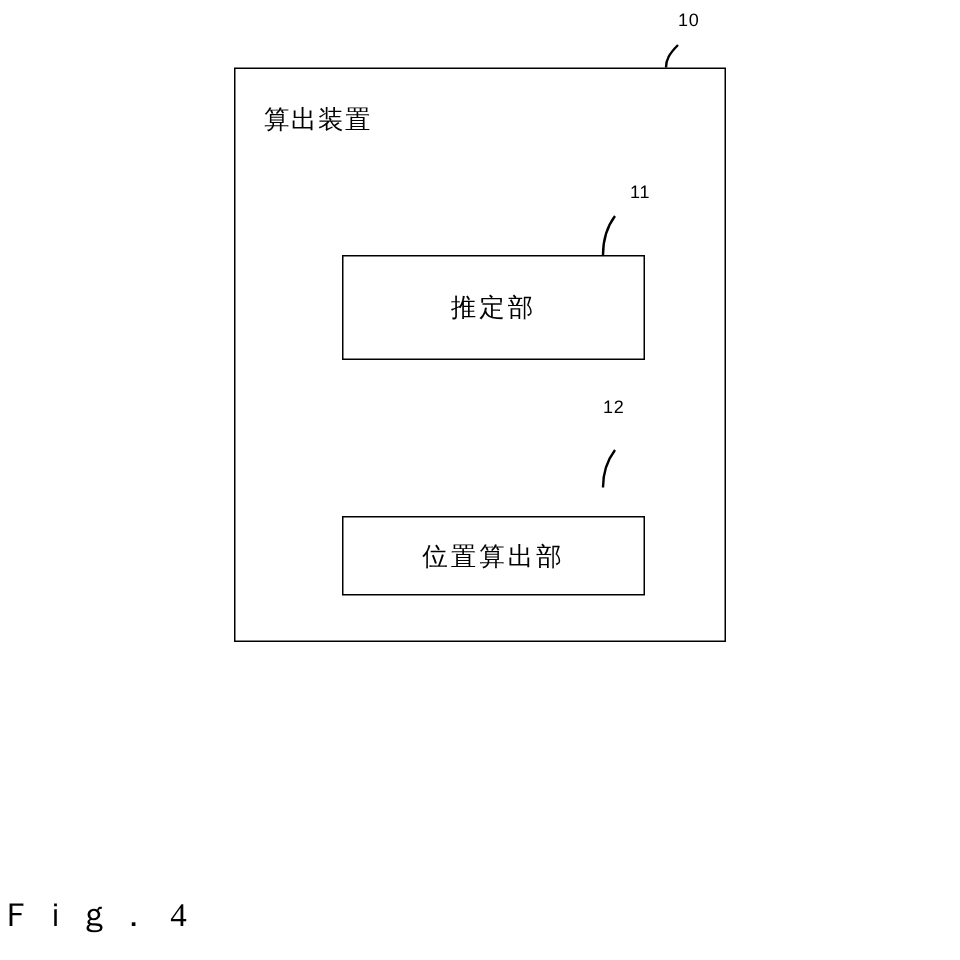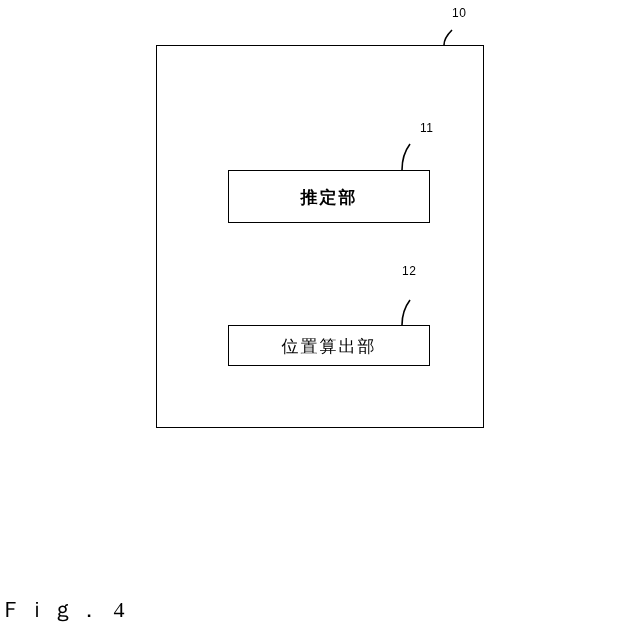--- a/index.html
+++ b/index.html
@@ -41,28 +41,27 @@
     top: 68px;
     font-size: 17px;
     letter-spacing: 1px;
     white-space: nowrap;
   }
   
   #estimator-box {
     left: 228px;
     top: 170px;
     width: 202px;
-    height: 53px;
-    font-weight: bold;
+    height: 70px;
   }
   #position-calc-box {
     left: 228px;
-    top: 325px;
+    top: 344px;
     width: 202px;
-    height: 41px;
+    height: 53px;
   }
   .box-label {
     position: absolute;
     width: 100%;
     top: 50%;
     transform: translateY(-50%);
     text-align: center;
     font-size: 17px;
     letter-spacing: 2px;
     white-space: nowrap;
@@ -104,20 +103,21 @@
   <svg id="leaders" viewBox="0 0 640 640" xmlns="http://www.w3.org/2000/svg">
 
     <path d="M 452 30 C 446 36, 444 40, 444 45" stroke="#000000" stroke-width="1.6" fill="none"></path>
 
     <path d="M 410 144 C 404 152, 402 160, 402 170" stroke="#000000" stroke-width="1.6" fill="none"></path>
 
     <path d="M 410 300 C 404 308, 402 316, 402 325" stroke="#000000" stroke-width="1.6" fill="none"></path>
   </svg>
 
   <div class="box" id="outer-box"></div>
+  <div id="outer-label">算出装置</div>
   <div class="ref-num" id="ref-10">10</div>
 
   <div class="box" id="estimator-box">
     <div class="box-label">推定部</div>
   </div>
   <div class="ref-num" id="ref-11">11</div>
 
   <div class="box" id="position-calc-box">
     <div class="box-label">位置算出部</div>
   </div>

